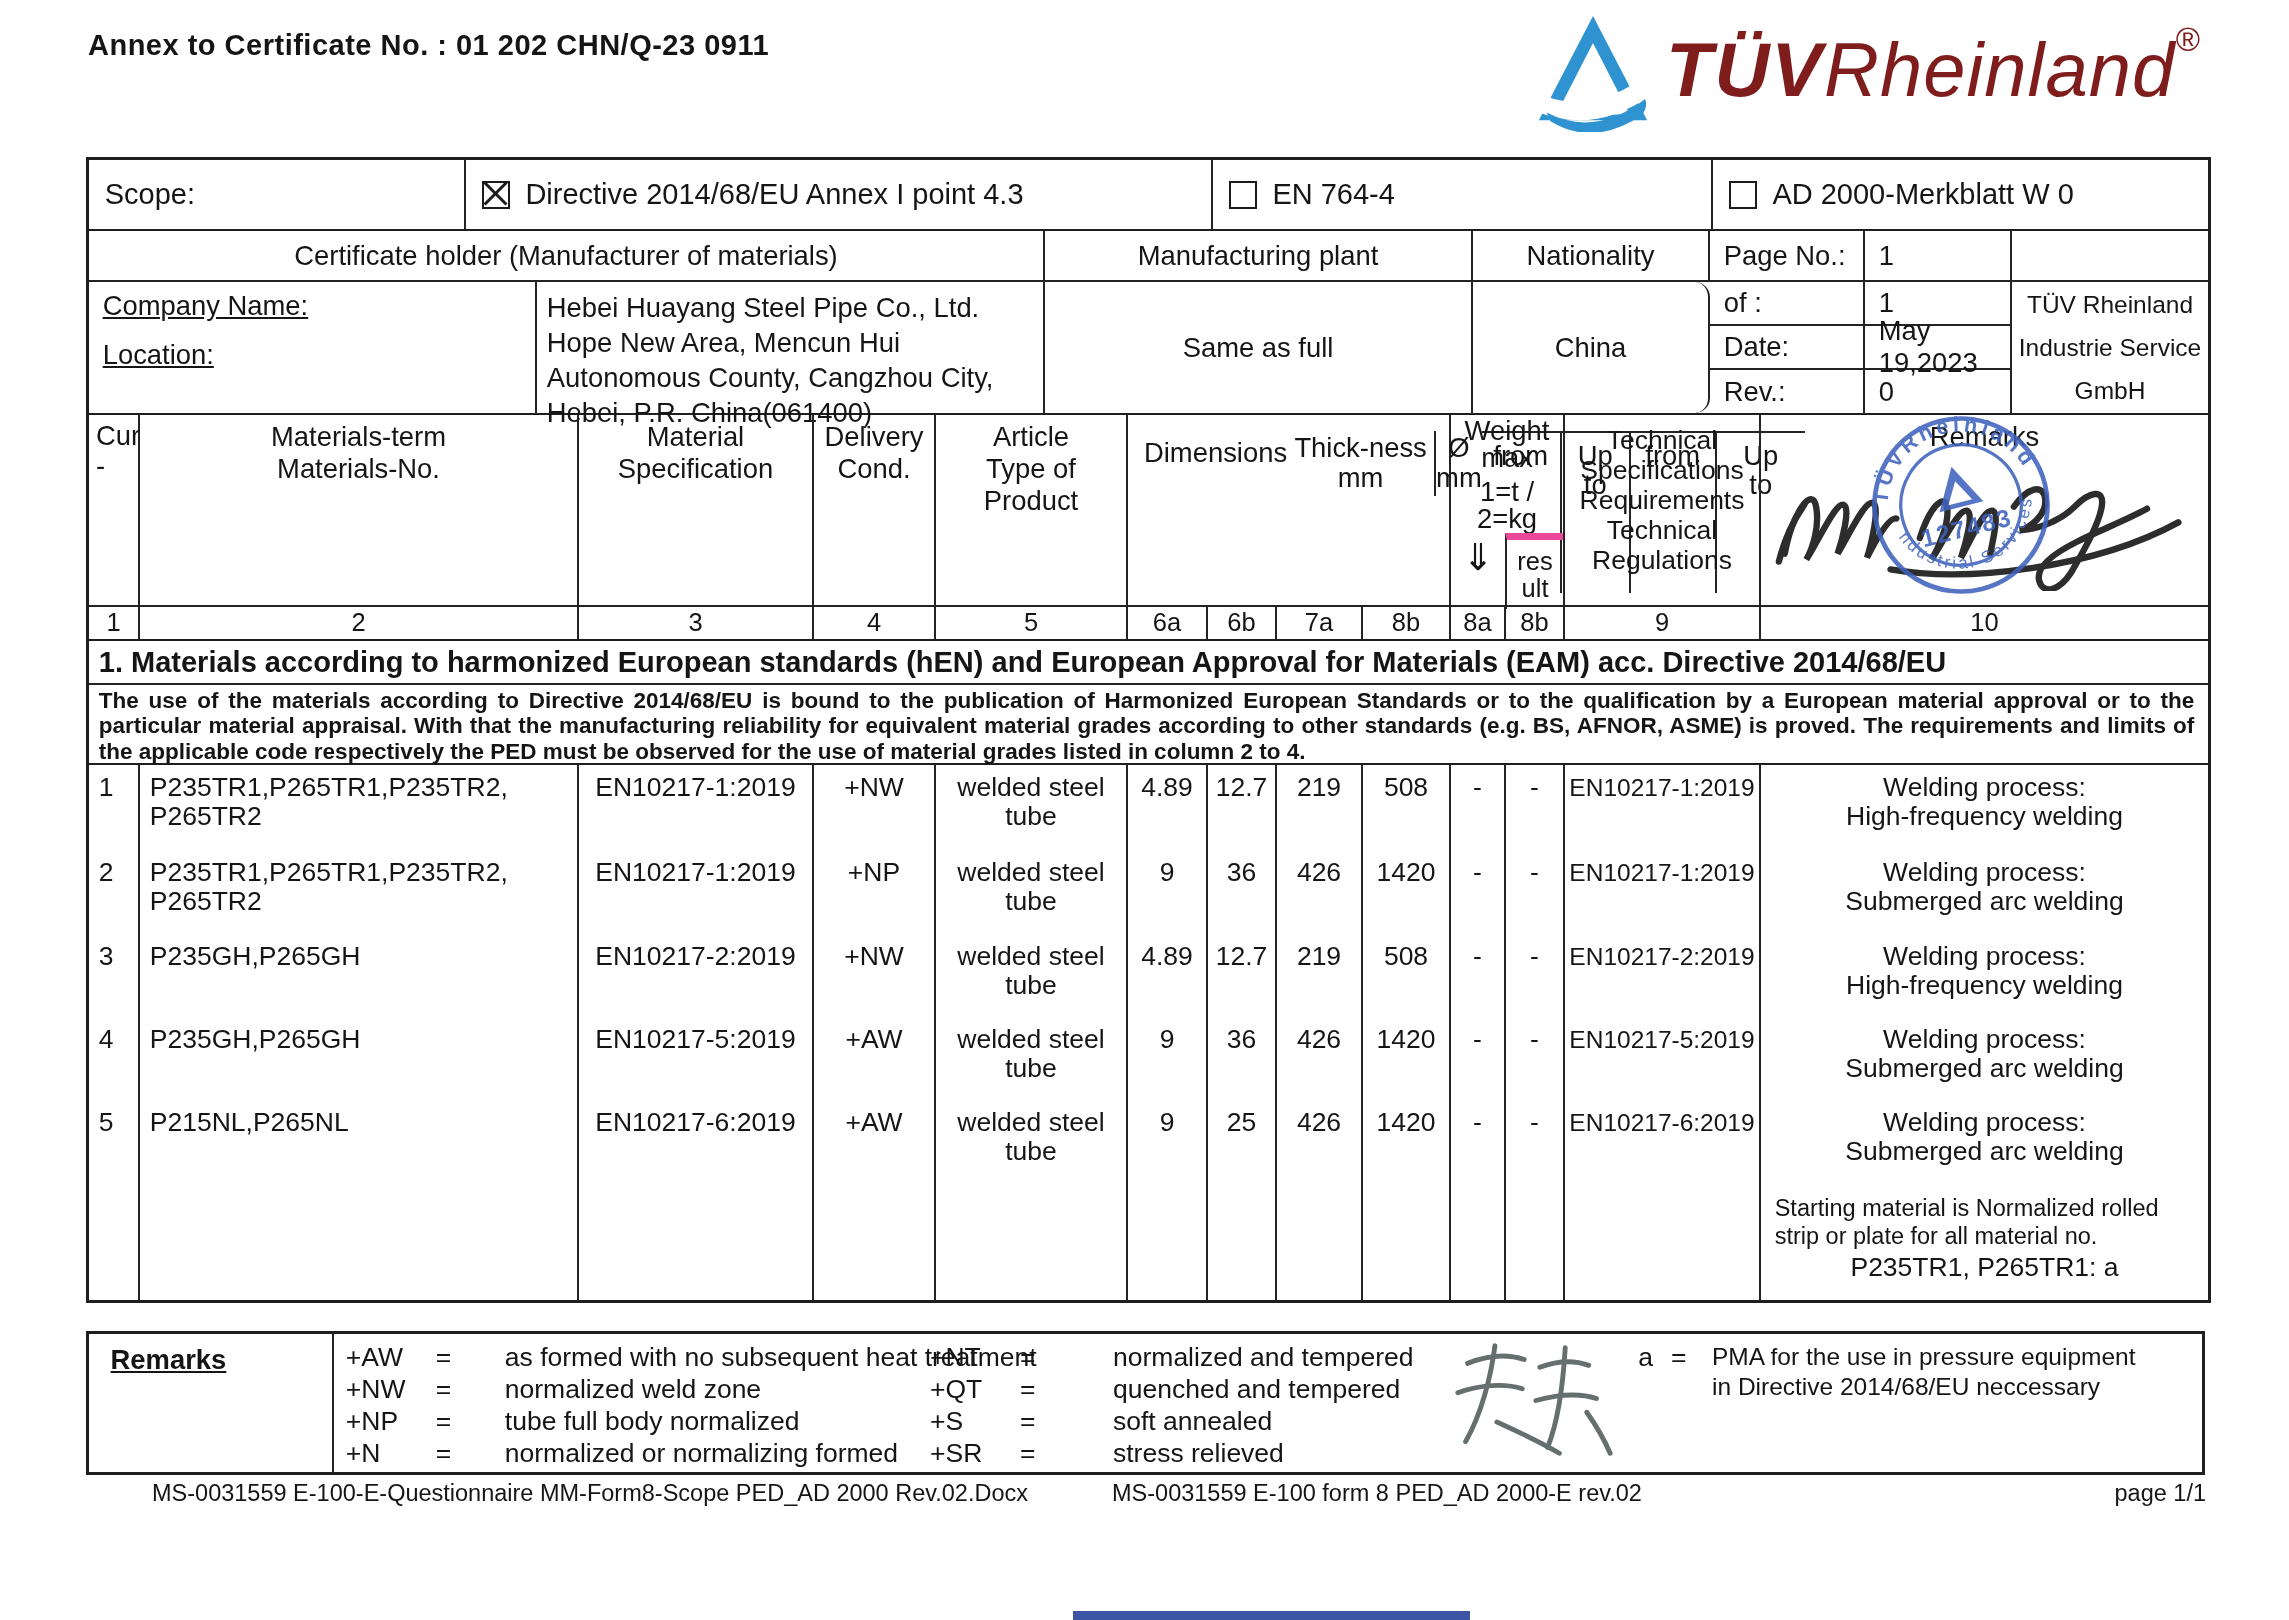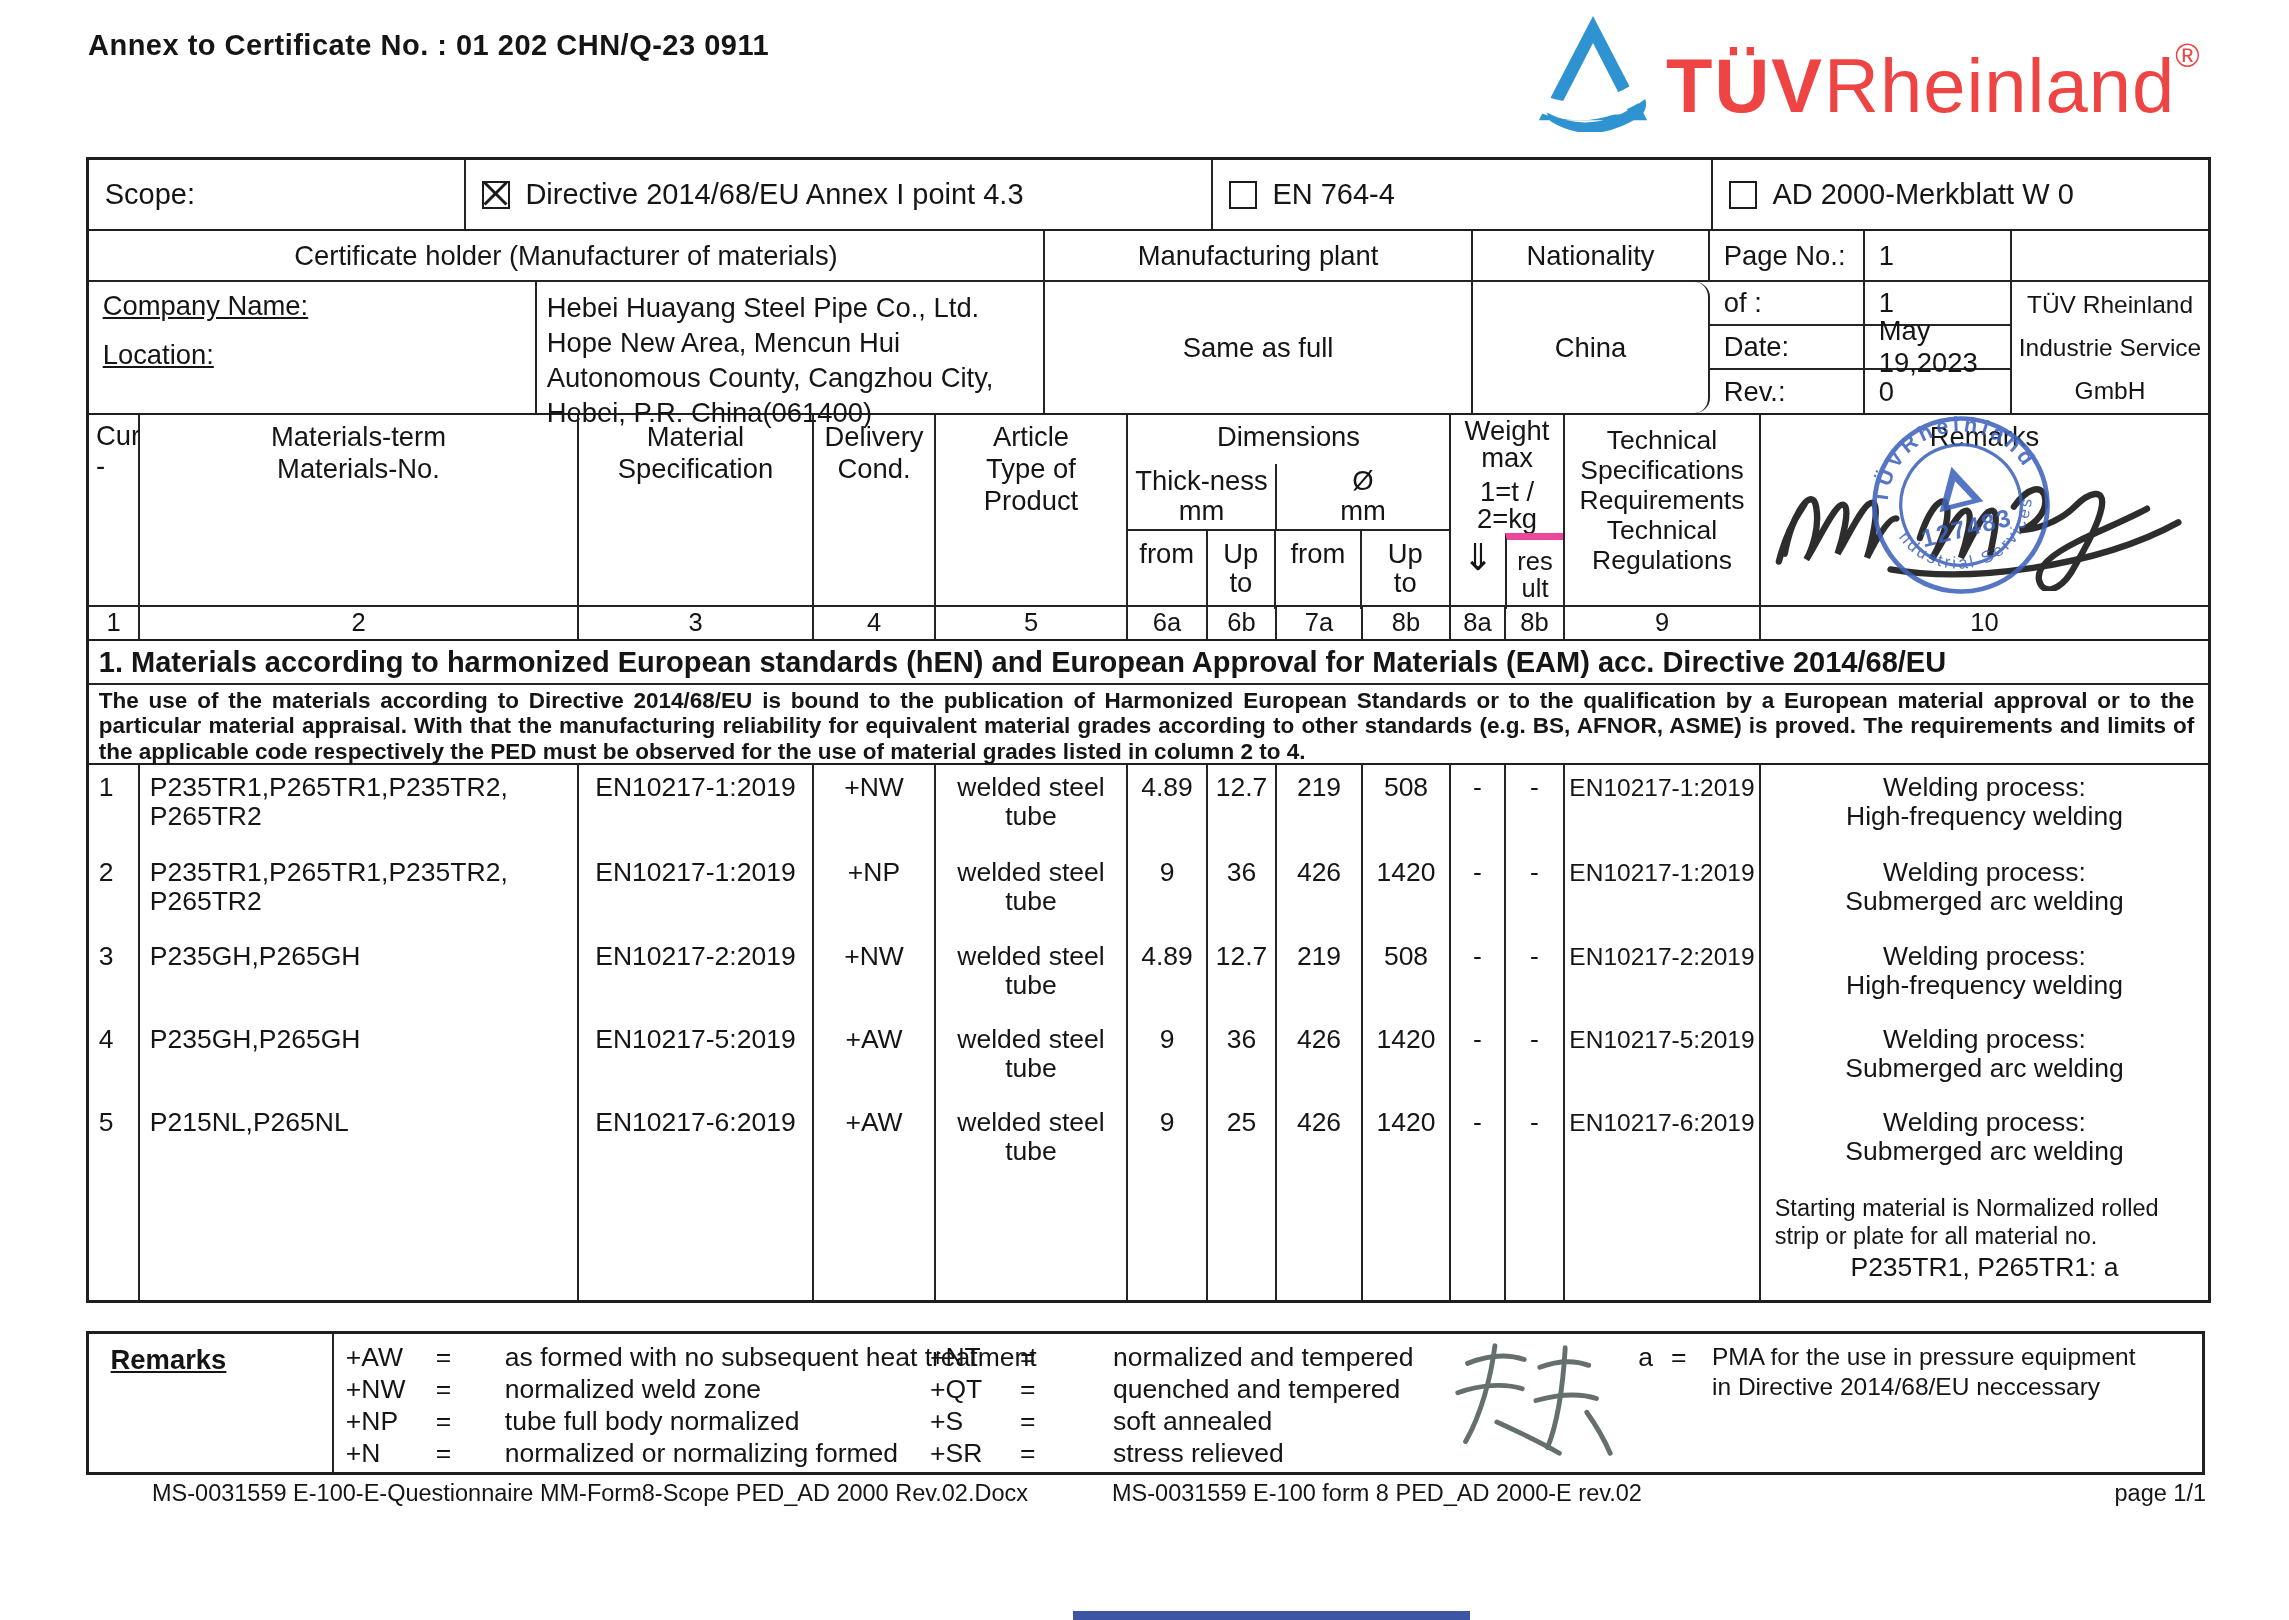--- a/index.html
+++ b/index.html
@@ -3,21 +3,21 @@
 <meta charset="utf-8">
 <style>
   html,body{margin:0;padding:0;background:#e8e8e8;}
   #page{position:relative;width:2290px;height:1620px;background:#ffffff;
         font-family:"Liberation Sans",sans-serif;color:#151515;overflow:hidden;}
   .abs{position:absolute;}
 
   
   #annex-title{left:88px;top:29px;font-size:29px;font-weight:bold;letter-spacing:0.5px;}
   #logo{left:1535px;top:11.8px;width:706px;height:118px;}
-  #logo-text{position:absolute;left:131px;top:25px;font-size:76px;color:#ef4444;white-space:nowrap;}
+  #logo-text{position:absolute;left:131px;top:9px;font-size:76px;color:#7f1d1d;white-space:nowrap;font-style:italic;}
   #logo-text .tuv{font-weight:bold;letter-spacing:2px;}
   #logo-text .rhl{font-weight:400;letter-spacing:1px;}
   #logo-text sup{font-size:33px;vertical-align:45px;}
 
   
   #tbl{left:86px;top:157px;width:2119px;border:3.9px solid #1f1f1f;background:#fff;box-sizing:content-box;}
   .bb{border-bottom:2px solid #242424;}
   .br{border-right:2px solid #242424;}
 
   .row-scope{display:grid;grid-template-columns:377px 747px 500px 1fr;height:69px;font-size:29px;}
@@ -38,21 +38,21 @@
   .values-cell{grid-column:2;grid-row:2/5;padding:7.8px 9.8px 0 9.8px;line-height:35px;}
   .plant-cell{grid-column:3;grid-row:2/5;display:flex;align-items:center;justify-content:center;}
   .nat-cell{grid-column:4;grid-row:2/5;display:flex;align-items:center;justify-content:center;border-radius:15px;}
   .issuer-cell{grid-column:7;grid-row:2/5;display:flex;flex-direction:column;align-items:center;
                justify-content:center;font-size:24.5px;line-height:43px;text-align:center;}
 
   .hdr{display:grid;grid-template-columns:51px 439px 235px 122px 192px 323px 114px 196px 1fr;
        border-top:2.9px solid #1f1f1f;height:190px;font-size:27.4px;line-height:32px;text-align:center;}
   .hdr>div{box-sizing:border-box;padding-top:5.9px;}
   .hc1{text-align:left;padding-left:6.9px;line-height:30px;}
-  .dims{padding:0 !important;display:flex;flex-direction:column;}
+  .dims{padding:16px !important;display:flex;flex-direction:row;}
   .dims-title{height:43px;padding-top:5.9px;}
   .dims-labels{height:65px;display:flex;line-height:30px;}
   .dl{box-sizing:border-box;padding-top:2px;}
   .dl-t{width:149px;border-right:2px solid #242424;}
   .dl-d{flex:1;}
   .dims-sub{flex:1;border-top:2px solid #242424;display:flex;line-height:29px;}
   .ds{box-sizing:border-box;border-right:2px solid #242424;padding-top:7.8px;}
   .ds:last-child{border-right:none;}
   .wt{padding:2px 0 0 0 !important;display:flex;flex-direction:column;line-height:27.4px;}
   .wt .gap{margin-top:5.9px;}

